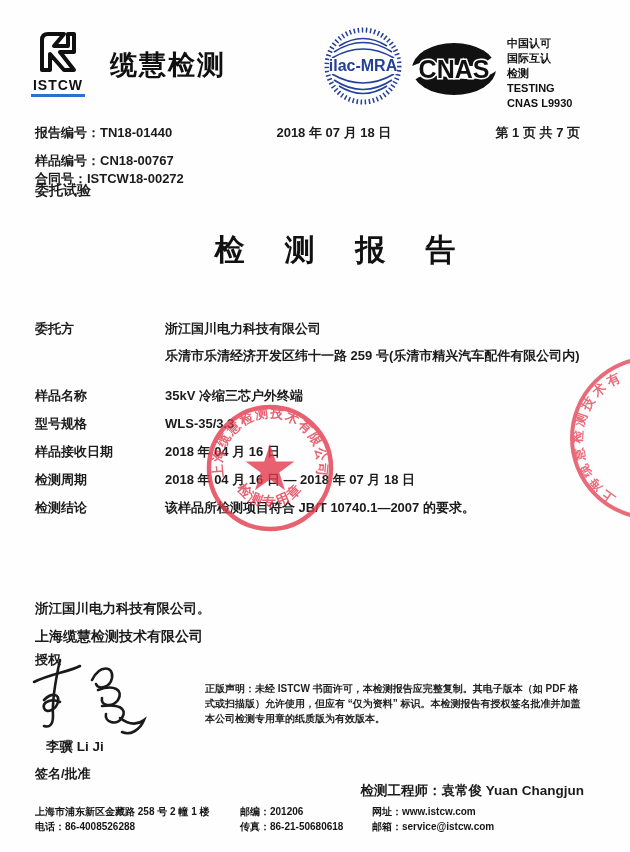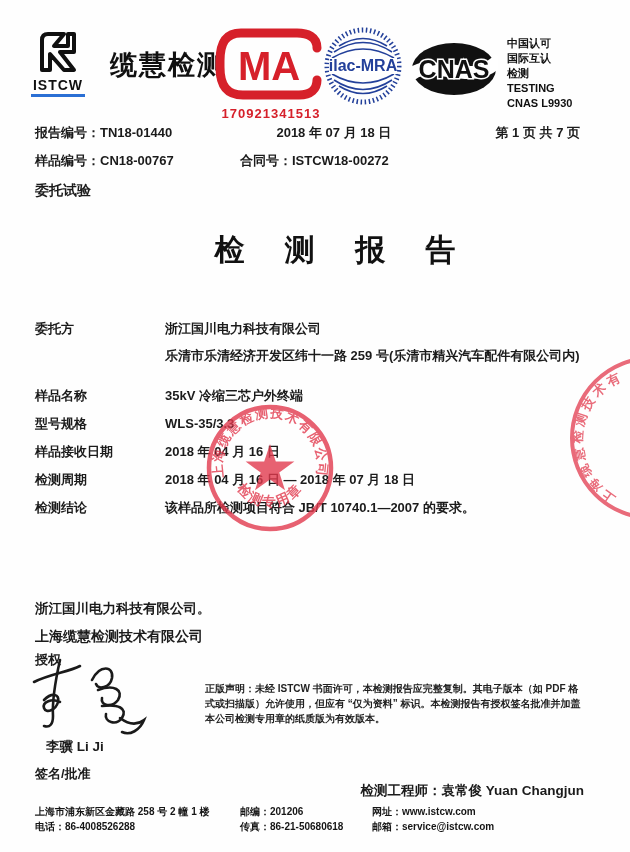--- a/index.html
+++ b/index.html
@@ -18,21 +18,21 @@
   .istcw-tagline{width:54px;height:3px;background:#2a6fd4;margin-top:1px;}
   .brand-name{font-size:27px;color:#101010;letter-spacing:2px;}
   .logo-cma{left:214px;top:28px;width:114px;text-align:center;}
   .cma-number{color:#d6202a;font-size:13px;letter-spacing:1px;margin-top:2px;}
   .logo-ilac{left:323px;top:26px;}
   .logo-cnas{left:410px;top:40px;}
   .accred{left:507px;top:36px;font-size:11px;line-height:15px;color:#101010;}
 
   
   .meta1{left:35px;top:124px;width:545px;display:flex;justify-content:space-between;font-size:13px;}
-  .meta2{left:35px;top:152px;width:545px;display:flex;font-size:13px;}
+  .meta2{left:35px;top:152px;width:545px;display:flex;font-size:13px;flex-direction:column;}
   .meta2 .cell-a{width:205px;}
   .test-type{left:35px;top:182px;font-size:14px;}
 
   .doc-title{left:0;top:230px;width:630px;text-align:center;font-size:30px;
     letter-spacing:16px;color:#111;padding-left:28px;}
 
   
   .fields{left:35px;top:320px;width:565px;font-size:13px;}
   .frow{display:flex;margin-bottom:10px;line-height:18px;}
   .flabel{width:130px;flex:none;}
@@ -69,27 +69,20 @@
     <div class="istcw-col">
       <svg width="48" height="44" viewBox="0 0 48 44">
         <path d="M 14 2 L 30 2 L 20 14 L 34 14 L 34 2 L 40 2 L 40 20 L 26 20 L 40 38 L 30 38 L 16 22 L 16 38 L 8 38 L 8 8 Q 8 2 14 2 Z" fill="none" stroke="#101010" stroke-width="4" stroke-linejoin="round"></path>
       </svg>
       <span class="istcw-acronym">ISTCW</span>
       <span class="istcw-tagline"></span>
     </div>
     <span class="brand-name">缆慧检测</span>
   </div>
 
-  <div class="abs logo-cma">
-    <svg width="112" height="72" viewBox="0 0 112 72">
-      <path d="M 102 20 C 102 8 92 5 82 5 L 26 5 C 10 5 5 16 5 33 L 5 39 C 5 58 12 67 28 67 L 84 67 C 96 67 102 61 102 52" fill="none" stroke="#d6202a" stroke-width="9" stroke-linecap="round"></path>
-      <text x="54" y="52" text-anchor="middle" font-size="40" font-weight="bold" fill="#d6202a" font-family="Liberation Sans, DejaVu Sans, sans-serif">MA</text>
-    </svg>
-    <div class="cma-number">170921341513</div>
-  </div>
 
   <div class="abs logo-ilac">
     <svg width="80" height="80" viewBox="0 0 80 80">
       <circle cx="40" cy="40" r="36" fill="none" stroke="#23409a" stroke-width="5" stroke-dasharray="1.5 2.6"></circle>
       <g fill="none" stroke="#23409a" stroke-width="1.6">
         <path d="M 16 20 Q 40 5 64 20"></path>
         <path d="M 11 26 Q 40 7 69 26"></path>
         <path d="M 9 32 Q 40 14 71 32"></path>
         <path d="M 16 60 Q 40 75 64 60"></path>
         <path d="M 11 54 Q 40 73 69 54"></path>

